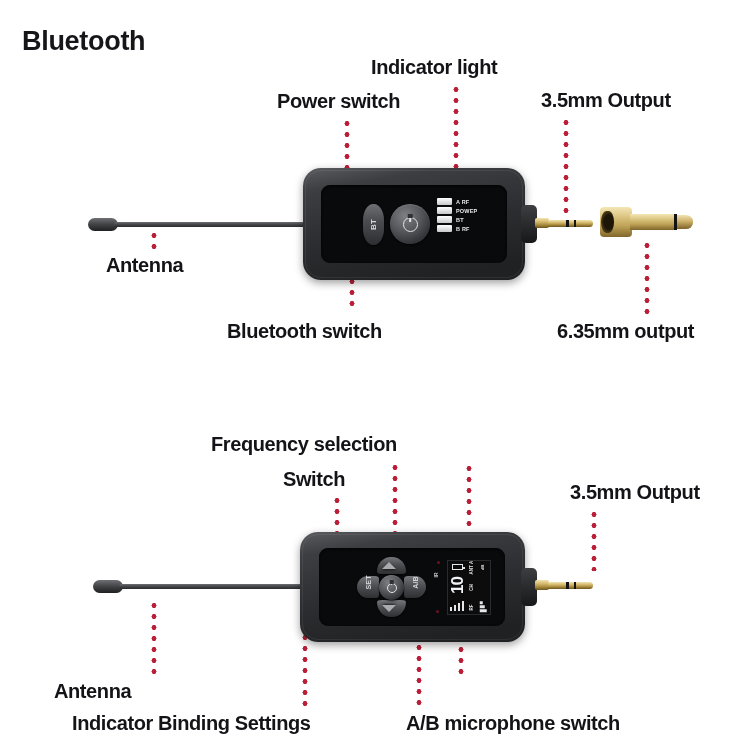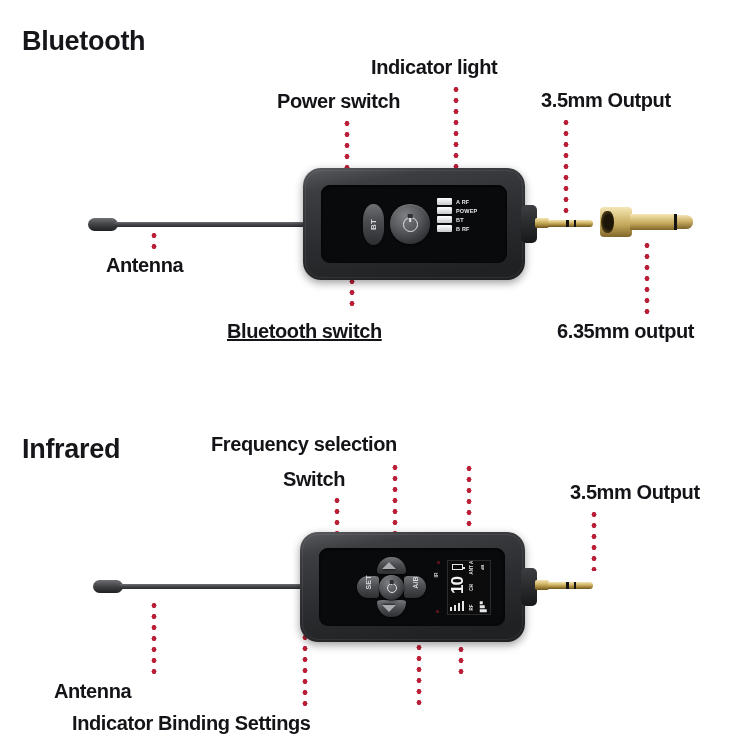--- a/index.html
+++ b/index.html
@@ -295,21 +295,21 @@
   <div class="section-title" style="left:22px; top:26px;">Bluetooth</div>
 
   <div class="callout" style="left:371px; top:56px;">Indicator light</div>
 
   <div class="callout" style="left:277px; top:90px;">Power switch</div>
 
   <div class="callout" style="left:541px; top:89px;">3.5mm Output</div>
 
   <div class="callout" style="left:106px; top:254px;">Antenna</div>
 
-  <div class="callout" style="left:227px; top:320px;text-decoration:underline;">Bluetooth switch</div>
+  <div class="callout" style="left:227px; top:320px;">Bluetooth switch</div>
 
   <div class="callout" style="left:557px; top:320px;">6.35mm output</div>
 
   <div class="leader v" style="left:344px; top:118px; height:108px;"></div>
   <div class="leader v" style="left:453px; top:84px; height:130px;"></div>
   <div class="leader v" style="left:563px; top:117px; height:100px;"></div>
   <div class="leader v" style="left:151px; top:230px; height:22px;"></div>
   <div class="leader v" style="left:349px; top:232px; height:76px;"></div>
   <div class="leader h" style="left:330px; top:228px; width:26px;"></div>
   <div class="leader v" style="left:644px; top:240px; height:76px;"></div>
@@ -360,33 +360,33 @@
   </div>
 
   <div class="adapter" style="left:600px; top:206px; width:98px; height:34px;">
     <div class="adp-body" style="left:0; top:1px; width:32px; height:30px; border-radius:4px;"></div>
     <div class="adp-socket" style="left:1px; top:5px; width:13px; height:22px;"></div>
     <div class="adp-body" style="left:30px; top:8px; width:44px; height:16px;"></div>
     <div class="blkring" style="left:74px; top:8px; width:3px; height:16px;"></div>
     <div class="adp-tip" style="left:77px; top:9px; width:16px; height:14px;"></div>
   </div>
 
-  <div class="section-title" style="left:22px; top:434px;">Infrared</div>
 
   <div class="callout" style="left:211px; top:433px;">Frequency selection</div>
 
   <div class="callout" style="left:283px; top:468px;">Switch</div>
 
 
   <div class="callout" style="left:570px; top:481px;">3.5mm Output</div>
 
   <div class="callout" style="left:54px; top:680px;">Antenna</div>
 
   <div class="callout" style="left:72px; top:712px;">Indicator Binding Settings</div>
 
+  <div class="callout" style="left:406px; top:712px;">A/B microphone switch</div>
 
 
   <div class="leader v" style="left:334px; top:495px; height:78px;"></div>
   <div class="leader h" style="left:300px; top:570px; width:40px;"></div>
 
   <div class="leader v" style="left:392px; top:462px; height:108px;"></div>
 
   <div class="leader v" style="left:466px; top:463px; height:90px;"></div>
 
   <div class="leader v" style="left:591px; top:509px; height:62px;"></div>

